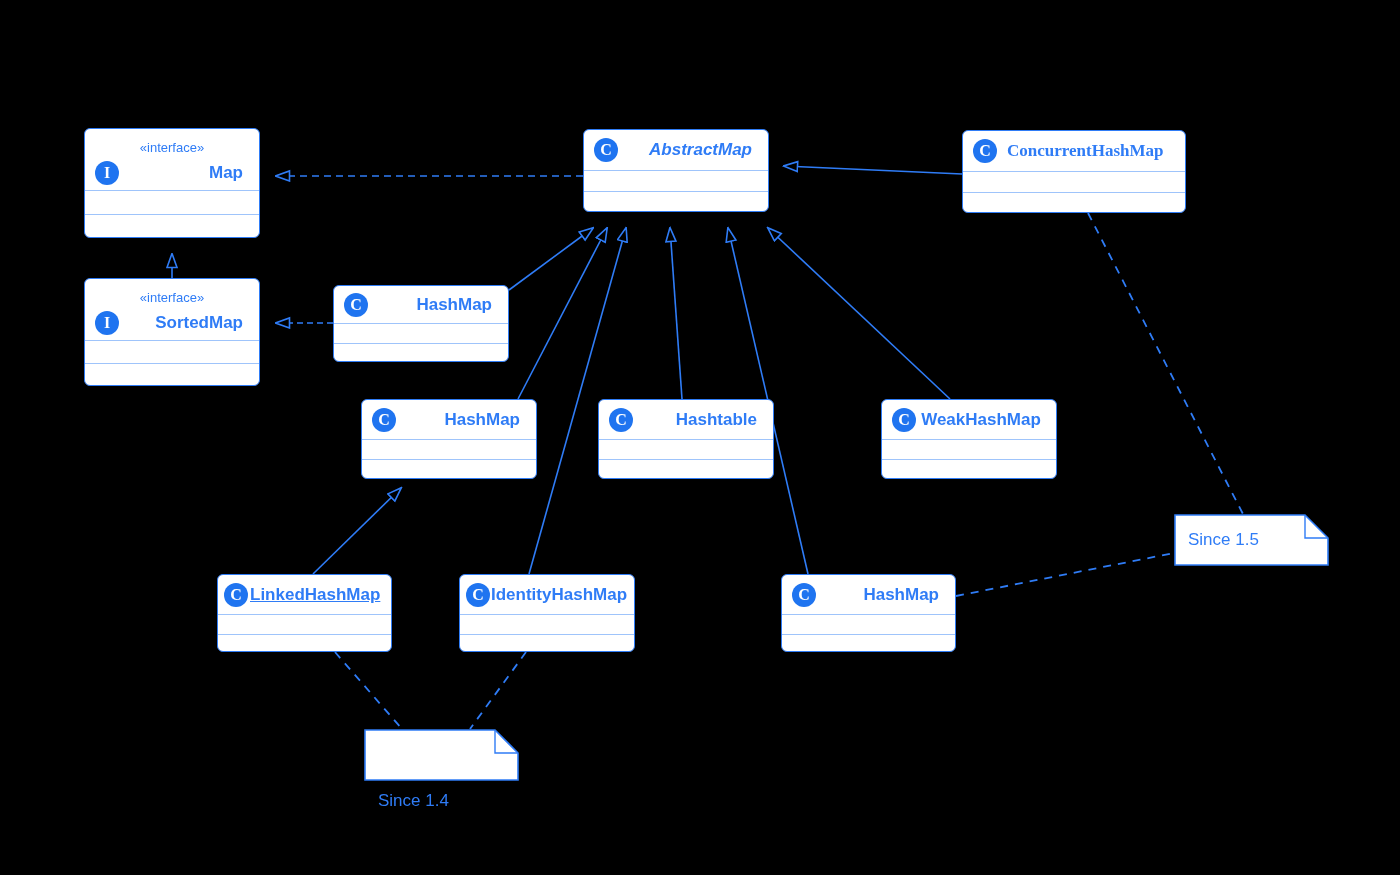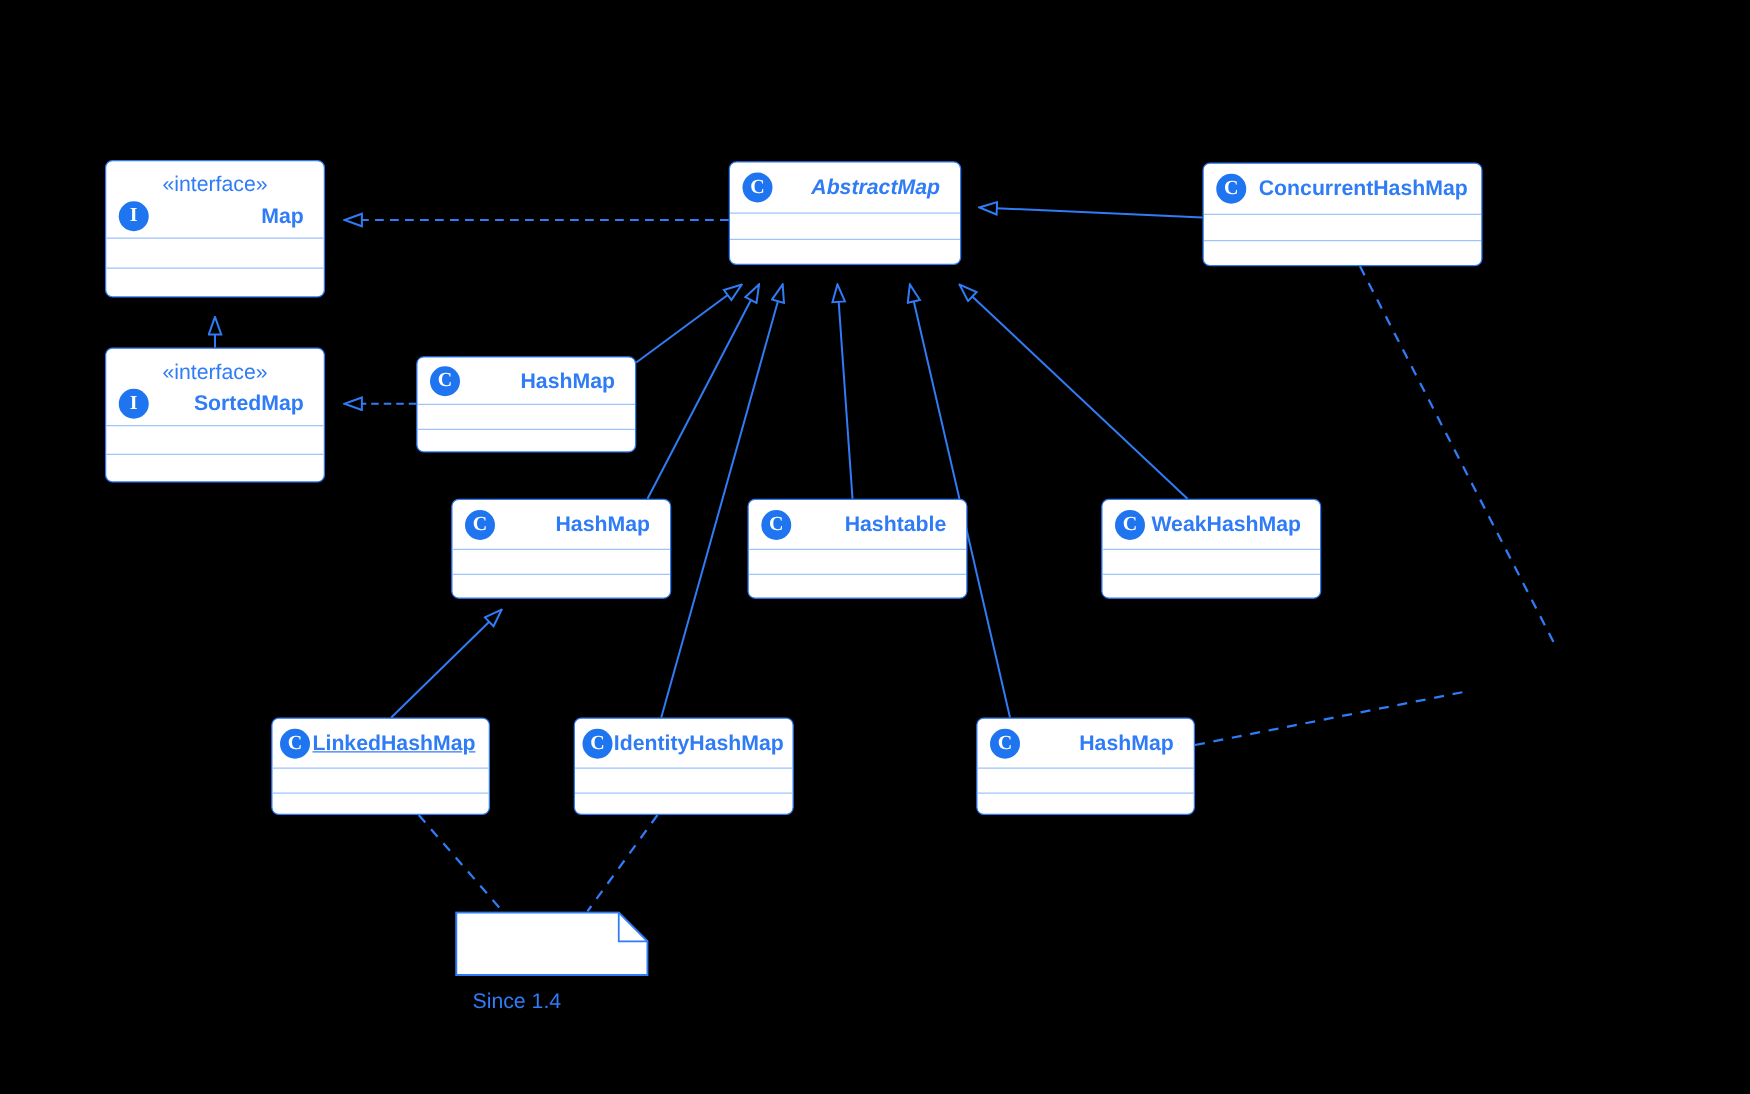--- a/index.html
+++ b/index.html
@@ -34,21 +34,21 @@
     position: relative;
     box-sizing: border-box;
     border-bottom: 1.4px solid #9fc4fb;
     display: flex;
     flex-direction: column;
     justify-content: flex-end;
   }
   .stereotype {
     text-align: center;
     color: #2f7cf6;
-    font-size: 17px;
+    font-size: 13px;
     line-height: 17px;
     padding-top: 5px;
   }
   .title-row {
     position: relative;
     display: flex;
     align-items: center;
     height: 34px;
     padding: 0 10px 0 10px;
   }
@@ -68,21 +68,21 @@
   }
   .cname {
     color: #2f7cf6;
     font-size: 17px;
     font-weight: bold;
     white-space: nowrap;
   }
   .cname.italic { font-style: italic; }
   .t-right { margin-left: auto; padding-right: 6px; }
   .t-center { flex: 1 1 auto; text-align: center; }
-  .t-flush { margin-left: 2px; }
+  .t-flush { margin-left: 2px; font-family: Liberation Serif, serif; }
   .compartment {
     box-sizing: border-box;
     border-bottom: 1.4px solid #9fc4fb;
   }
   .compartment.last { border-bottom: none; }
 
   
   .note {
     position: absolute;
     box-sizing: border-box;
@@ -287,20 +287,27 @@
     <div class="hdr" style="height:40px;">
       <div class="title-row" style="height:40px;">
         <div class="badge">C</div>
         <div class="cname t-right">HashMap</div>
       </div>
     </div>
     <div class="compartment" style="height:20px;"></div>
     <div class="compartment last" style="height:16px;"></div>
   </div>
 
+  <div class="note" style="left:1174px; top:514px; width:155px; height:52px;">
+    <svg width="155" height="52">
+      <path d="M 1 1 L 131 1 L 154 24 L 154 51 L 1 51 Z" fill="#ffffff" stroke="#2f7cf6" stroke-width="1.6" stroke-linejoin="miter"></path>
+      <path d="M 131 1 L 131 24 L 154 24" fill="none" stroke="#2f7cf6" stroke-width="1.4"></path>
+    </svg>
+    <div class="note-label" style="left:14px; top:16px;">Since 1.5</div>
+  </div>
 
   <div class="note" style="left:364px; top:729px; width:155px; height:52px;">
     <svg width="155" height="52">
       <path d="M 1 1 L 131 1 L 154 24 L 154 51 L 1 51 Z" fill="#ffffff" stroke="#2f7cf6" stroke-width="1.6" stroke-linejoin="miter"></path>
       <path d="M 131 1 L 131 24 L 154 24" fill="none" stroke="#2f7cf6" stroke-width="1.4"></path>
     </svg>
     <div class="note-label" style="left:14px; top:16px;margin-top:46px;">Since 1.4</div>
   </div>
 
 </div>

